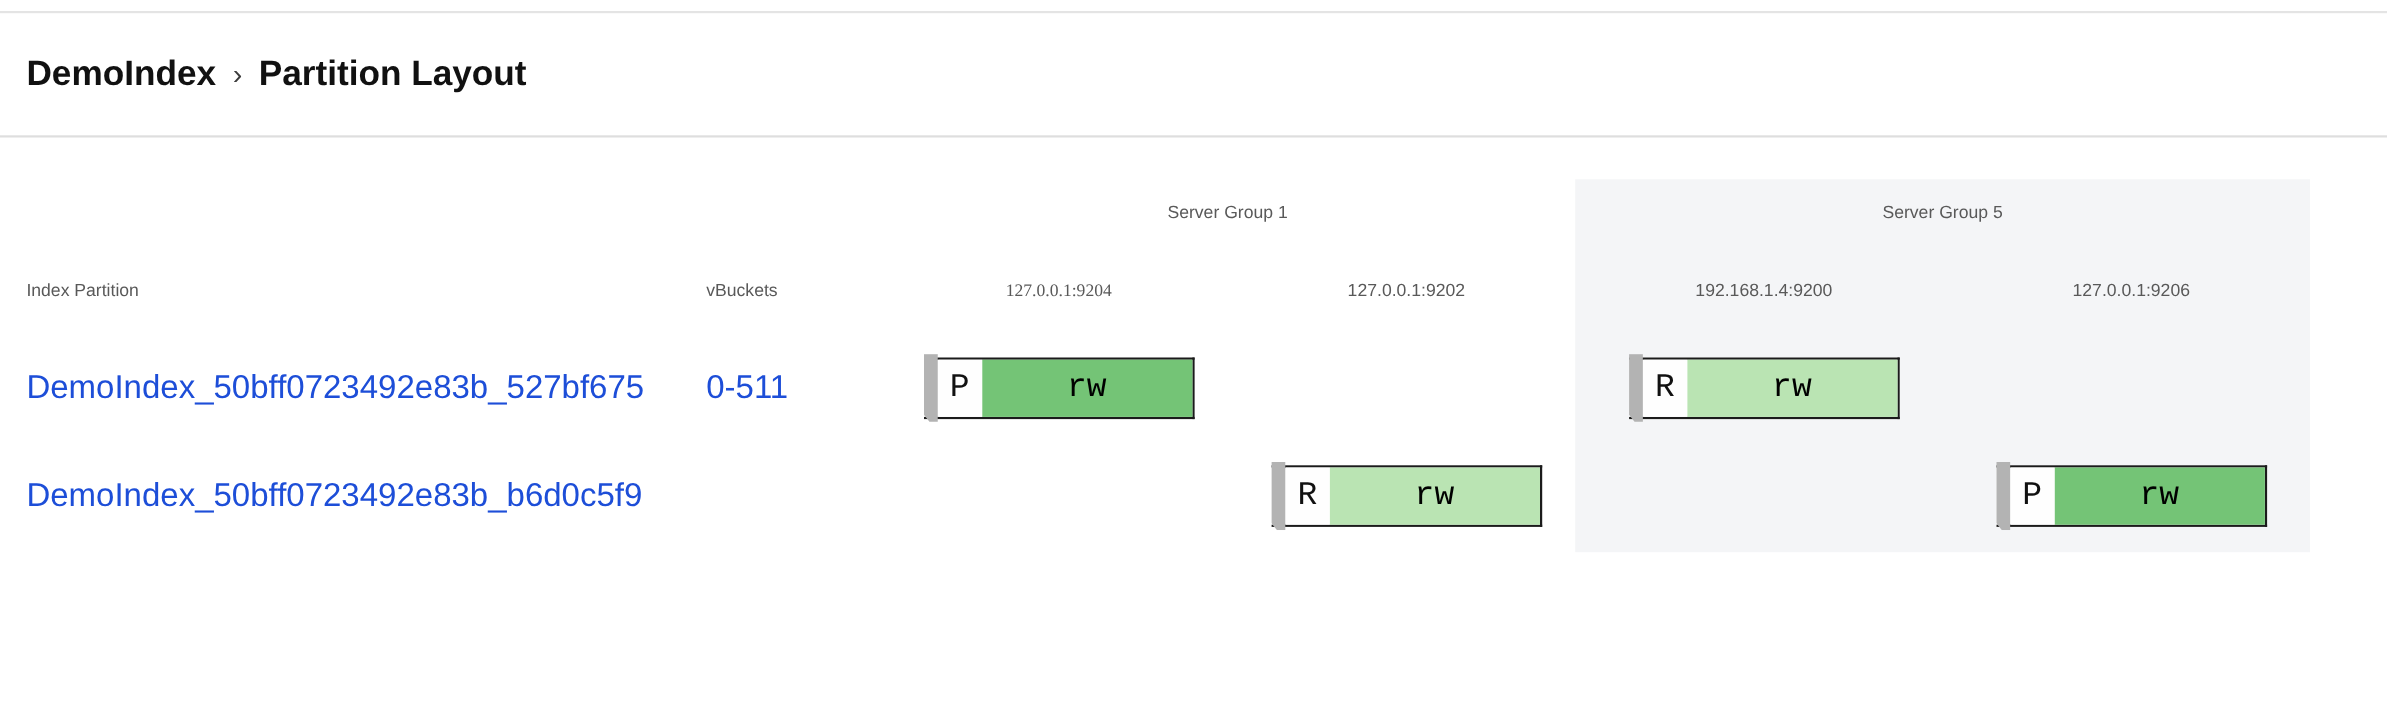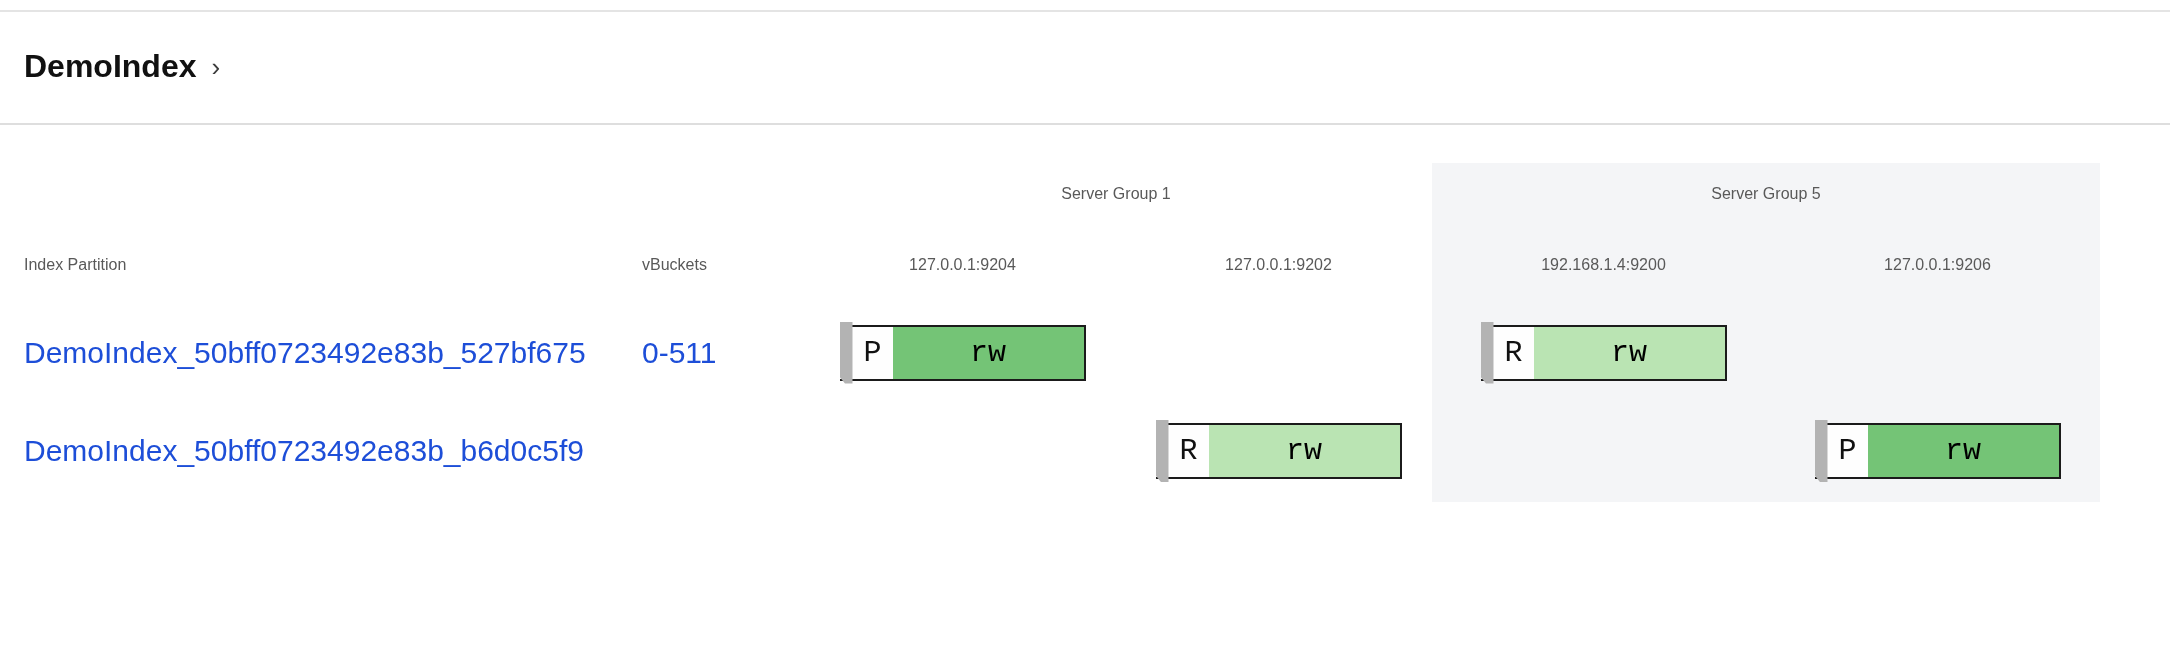--- a/index.html
+++ b/index.html
@@ -75,21 +75,21 @@
   }
   .row-text {
     font-size: 30px;
     color: #1d4ed8;
     line-height: 36px;
   }
   .g-sg1 { grid-row: 1; grid-column: 3 / 5; }
   .g-sg2 { grid-row: 1; grid-column: 5 / 7; }
   .h-ip  { grid-row: 2; grid-column: 1; }
   .h-vb  { grid-row: 2; grid-column: 2; }
-  .h-n1  { grid-row: 2; grid-column: 3; }
+  .h-n1  { grid-row: 2; grid-column: 3; font-family: Liberation Serif, serif; }
   .h-n2  { grid-row: 2; grid-column: 4; }
   .h-n3  { grid-row: 2; grid-column: 5; }
   .h-n4  { grid-row: 2; grid-column: 6; }
   .r1-name { grid-row: 3; grid-column: 1; }
   .r1-vb   { grid-row: 3; grid-column: 2; }
   .r1-b1   { grid-row: 3; grid-column: 3; }
   .r1-b2   { grid-row: 3; grid-column: 5; }
   .r2-name { grid-row: 4; grid-column: 1; }
   .r2-vb   { grid-row: 4; grid-column: 2; }
   .r2-b1   { grid-row: 4; grid-column: 4; }
@@ -142,20 +142,21 @@
 </head>
 <body>
 
 <div class="page">
 
   <div class="top-rule"></div>
 
   <div class="breadcrumb">
     <span class="crumb">DemoIndex</span>
     <span class="crumb-sep">›</span>
+    <span class="crumb">Partition Layout</span>
   </div>
 
   <div class="header-rule"></div>
 
   <div class="layout-table">
     <div class="sg2-panel"></div>
 
     <div class="grid">
 
       <div class="cell center g-sg1">

